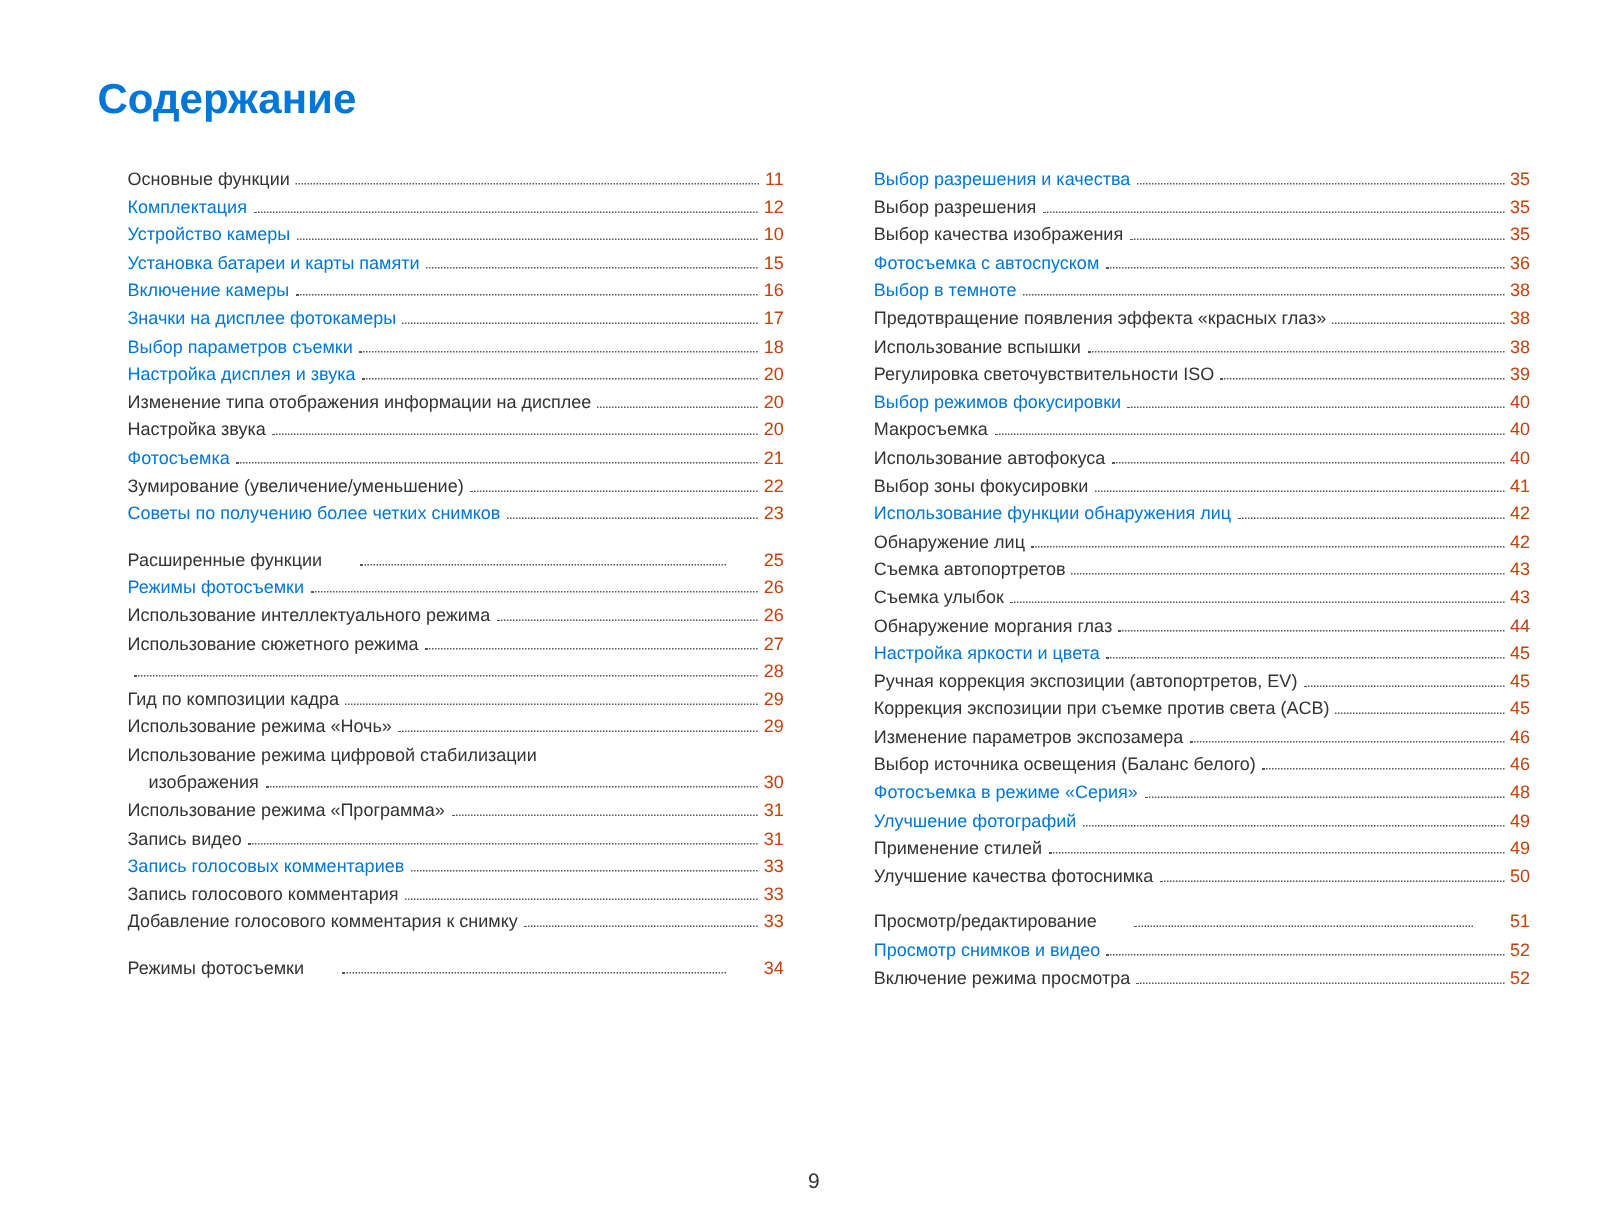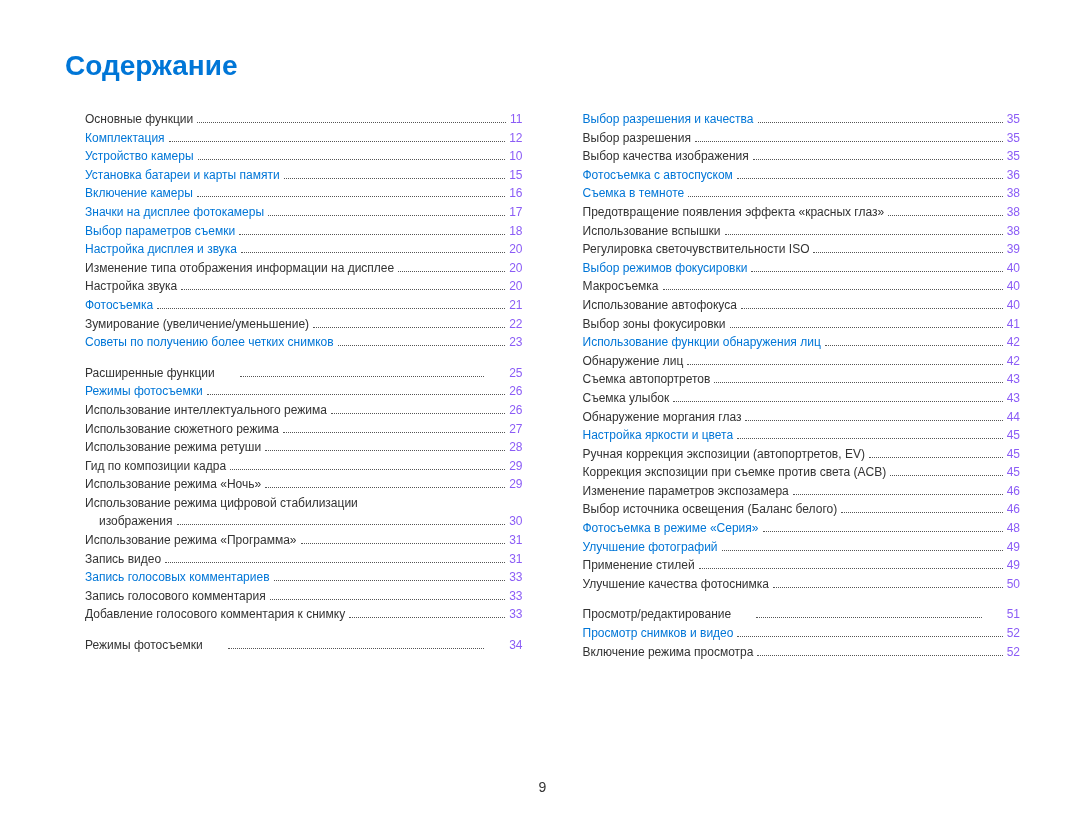--- a/index.html
+++ b/index.html
@@ -50,21 +50,21 @@
   }
   .entry.ind1 { padding-left: 14px; }
   .label { color: #333; }
   .label.link { color: #0076d7; }
   .dots {
     flex: 1;
     border-bottom: 1px dotted #555;
     margin: 0 4px 3px 4px;
     min-width: 6px;
   }
-  .pg { color: #8b5cf6; text-align: center; }
+  .pg { color: #c2410c; text-align: center; }
   .footer {
     text-align: center;
     font-size: 14px;
     color: #333;
     margin-top: 10px;
   }
 </style>
 </head>
 <body>
 
@@ -151,21 +151,20 @@
           <span class="label">Использование интеллектуального режима</span>
           <span class="dots"></span>
           <span class="pg">26</span>
         </div>
         <div class="entry">
           <span class="label">Использование сюжетного режима</span>
           <span class="dots"></span>
           <span class="pg">27</span>
         </div>
         <div class="entry">
-          <span class="label">Использование режима ретуши</span>
           <span class="dots"></span>
           <span class="pg">28</span>
         </div>
         <div class="entry">
           <span class="label">Гид по композиции кадра</span>
           <span class="dots"></span>
           <span class="pg">29</span>
         </div>
         <div class="entry">
           <span class="label">Использование режима «Ночь»</span>
@@ -226,21 +225,21 @@
           <span class="label">Выбор качества изображения</span>
           <span class="dots"></span>
           <span class="pg">35</span>
         </div>
         <div class="entry">
           <span class="label link">Фотосъемка с автоспуском</span>
           <span class="dots"></span>
           <span class="pg">36</span>
         </div>
         <div class="entry">
-          <span class="label link">Съемка в темноте</span>
+          <span class="label link">Выбор в темноте</span>
           <span class="dots"></span>
           <span class="pg">38</span>
         </div>
         <div class="entry">
           <span class="label">Предотвращение появления эффекта «красных глаз»</span>
           <span class="dots"></span>
           <span class="pg">38</span>
         </div>
         <div class="entry">
           <span class="label">Использование вспышки</span>

